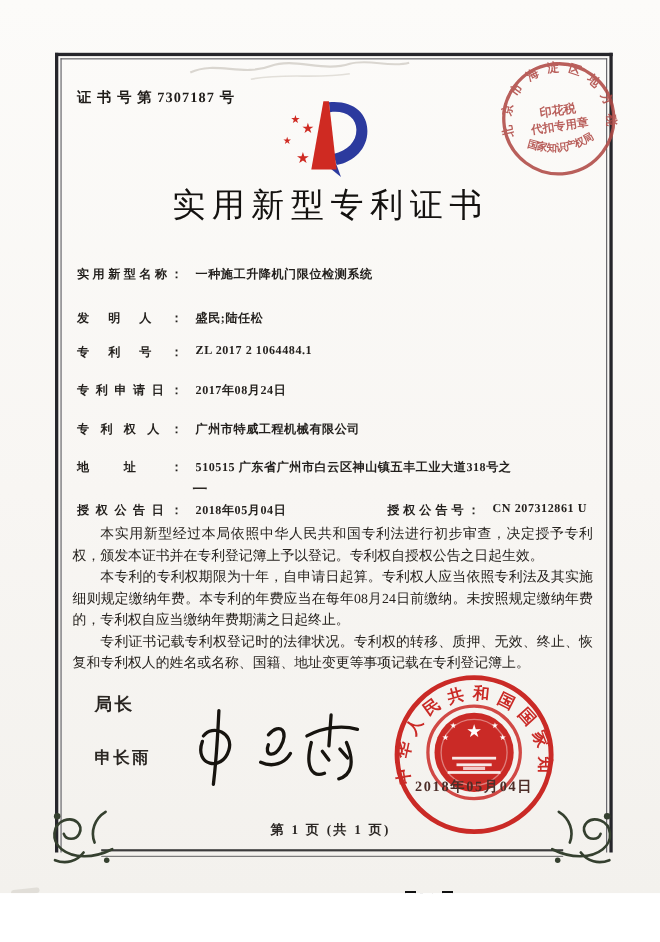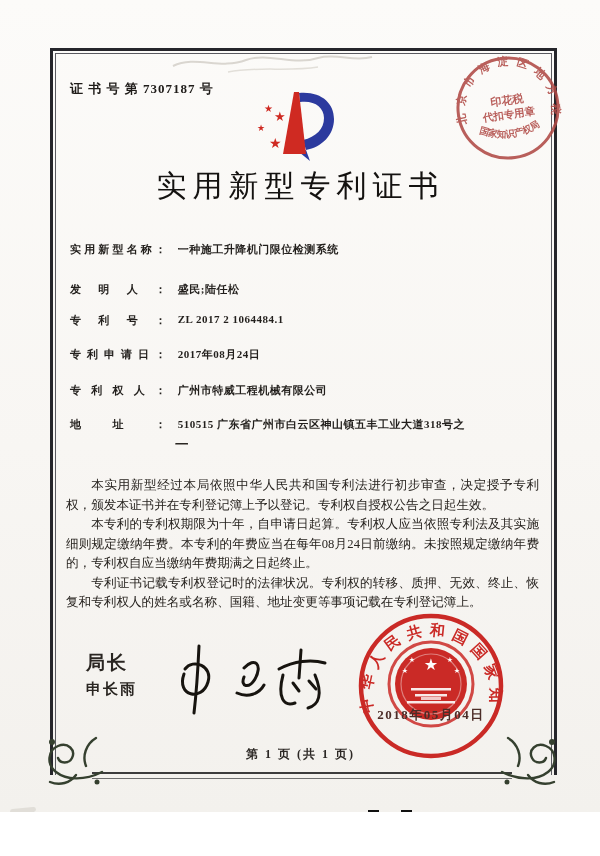--- a/index.html
+++ b/index.html
@@ -19,21 +19,21 @@
   .field{position:absolute;left:70px;font-size:11px;font-weight:600;color:#221f1c;white-space:nowrap;}
   .field .lbl{display:inline-block;width:96px;text-align:justify;text-align-last:justify;vertical-align:top;}
   .field .val{margin-left:9px;letter-spacing:0.5px;}
   .addr2{position:absolute;left:175px;top:436px;font-size:13.5px;font-weight:600;}
   .field.right{left:352px;}
   
   .paras{position:absolute;left:66px;top:476px;width:473px;font-size:12.6px;line-height:19.5px;
     text-align:justify;color:#26221e;font-weight:500;}
   .paras p{margin:0;text-indent:2em;}
   
-  .sign-label{left:86px;top:650px;font-size:19px;font-weight:700;letter-spacing:2px;}
+  .sign-label{left:86px;top:630px;font-size:16px;font-weight:700;letter-spacing:2px;}
   .sign-name{left:86px;top:680px;font-size:15px;font-weight:700;letter-spacing:2px;}
   .footer-page{left:50px;top:746px;width:501px;text-align:center;font-size:12px;font-weight:600;letter-spacing:2px;color:#2c2825;}
   .bottom-rule{left:92px;top:772px;width:420px;height:4px;border-top:2px solid #3c3c3c;border-bottom:1px solid #6e6e6e;}
   .credit{left:421px;top:818px;font-size:17px;font-weight:700;letter-spacing:1px;color:#1d1b19;}
   .smudge{left:10px;top:808px;width:26px;height:5px;background:#d9d5cf;border-radius:3px;transform:rotate(-6deg);opacity:.7;}
   svg{display:block;}
 </style>
 </head>
 <body>
 
@@ -96,20 +96,28 @@
   </div>
   <div class="field" style="top:383px">
     <span class="lbl">专利权人：</span>
     <span class="val">广州市特威工程机械有限公司</span>
   </div>
   <div class="field" style="top:417px">
     <span class="lbl">地址：</span>
     <span class="val">510515 广东省广州市白云区神山镇五丰工业大道318号之</span>
   </div>
   <div class="addr2">一</div>
+  <div class="field" style="top:456px">
+    <span class="lbl">授权公告日：</span>
+    <span class="val">2018年05月04日</span>
+  </div>
+  <div class="field right" style="top:456px">
+    <span class="lbl" style="width:84px">授权公告号：</span>
+    <span class="val">CN 207312861 U</span>
+  </div>
 
   <div class="paras">
     <p>本实用新型经过本局依照中华人民共和国专利法进行初步审查，决定授予专利权，颁发本证书并在专利登记簿上予以登记。专利权自授权公告之日起生效。</p>
     <p>本专利的专利权期限为十年，自申请日起算。专利权人应当依照专利法及其实施细则规定缴纳年费。本专利的年费应当在每年08月24日前缴纳。未按照规定缴纳年费的，专利权自应当缴纳年费期满之日起终止。</p>
     <p>专利证书记载专利权登记时的法律状况。专利权的转移、质押、无效、终止、恢复和专利权人的姓名或名称、国籍、地址变更等事项记载在专利登记簿上。</p>
   </div>
 
   <div class="abs sign-label">局长</div>
   <div class="abs sign-name">申长雨</div>
 

